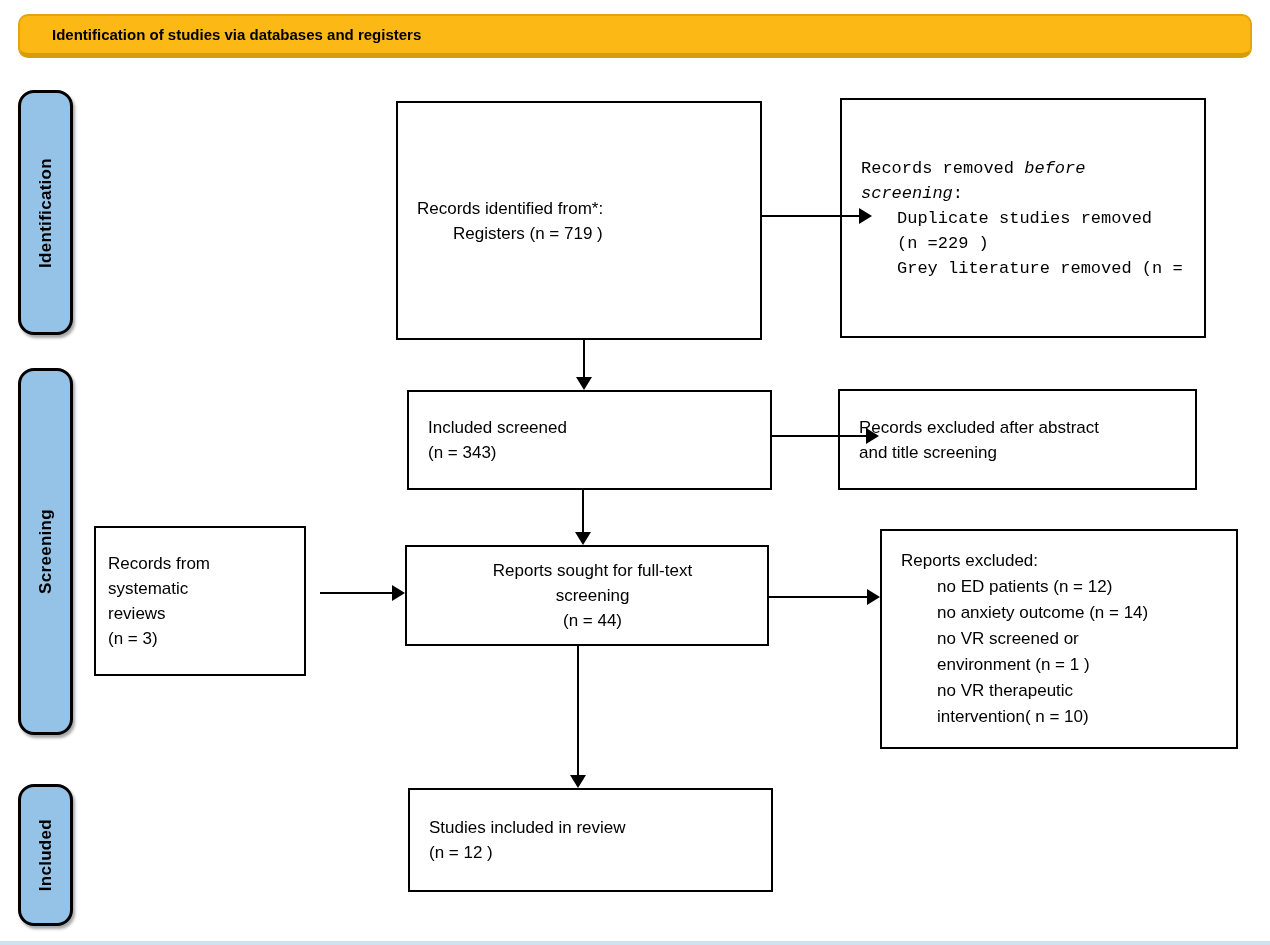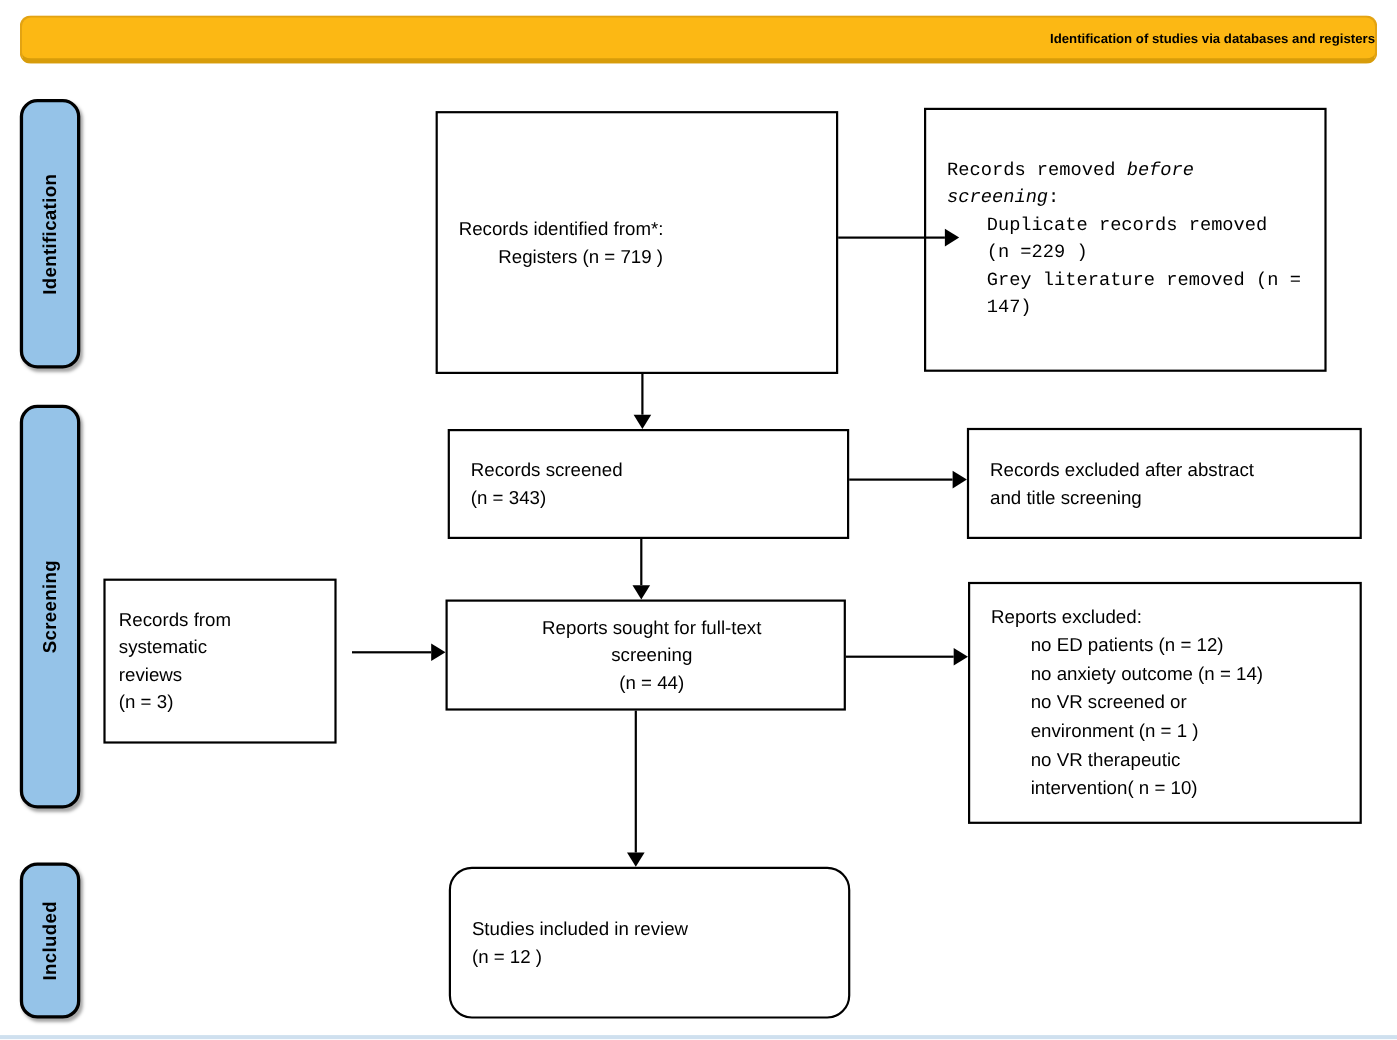--- a/index.html
+++ b/index.html
@@ -15,22 +15,22 @@
   
   .banner {
     position: absolute;
     left: 18px; top: 14px;
     width: 1234px; height: 44px;
     box-sizing: border-box;
     background: var(--banner-fill, #FCB814);
     border: 2px solid var(--banner-edge, #E3A312);
     border-bottom: 5px solid var(--banner-edge-dark, #D79C0A);
     border-radius: 10px;
-    display: flex; align-items: center; justify-content: flex-end;
-    font-weight: bold; font-size: 12px; padding-left: 32px;
+    display: flex; align-items: center; justify-content: flex-start;
+    font-weight: bold; font-size: 15px; padding-left: 32px;
   }
   
   .stage {
     position: absolute;
     left: 18px; width: 55px;
     box-sizing: border-box;
     background: var(--stage-fill, #95C3E8);
     border: 3px solid #000;
     border-radius: 16px;
     box-shadow: 2px 3px 3px rgba(0,0,0,0.35);
@@ -55,25 +55,25 @@
     border: 2px solid #000;
     display: flex; flex-direction: column; justify-content: center;
     font-size: 17px; line-height: 25px;
     padding: 6px 8px 6px 19px;
   }
   .box .line { white-space: pre-wrap; }
   .box .line.indent-1 { padding-left: 36px; }
   .box-records-identified { left: 396px; top: 101px; width: 366px; height: 239px; }
   .box-records-removed    { left: 840px; top: 98px;  width: 366px; height: 240px; font-family: Liberation Mono, monospace; }
   .box-records-screened   { left: 407px; top: 390px; width: 365px; height: 100px; }
-  .box-records-excluded   { left: 879px; top: 389px; width: 359px; height: 101px; }
+  .box-records-excluded   { left: 838px; top: 389px; width: 359px; height: 101px; }
   .box-systematic-reviews { left: 94px;  top: 526px; width: 212px; height: 150px; padding-left: 12px; }
   .box-reports-sought     { left: 405px; top: 545px; width: 364px; height: 101px; align-items: center; }
   .box-reports-excluded   { left: 880px; top: 505px; width: 358px; height: 220px; line-height: 26px; margin-top: 24px; }
-  .box-studies-included   { left: 408px; top: 788px; width: 365px; height: 138px; border-radius: 21px; }
+  .box-studies-included   { left: 408px; top: 788px; width: 365px; height: 104px; }
   
   .arrow { position: absolute; }
   .hline { position: absolute; top: 7px; left: 0; height: 2px; background: #000; }
   .vline { position: absolute; left: 7px; top: 0; width: 2px; background: #000; }
   .head-right {
     position: absolute; top: 0; width: 0; height: 0;
     border-left: 13px solid #000;
     border-top: 8px solid transparent;
     border-bottom: 8px solid transparent;
   }
@@ -130,27 +130,26 @@
     <span class="vtext">Included</span>
   </div>
 
   <div class="box box-records-identified">
       <div class="line"><span>Records identified from*:</span></div>
       <div class="line indent-1"><span>Registers (n = 719 )</span></div>
     </div>
   <div class="box box-records-removed">
       <div class="line"><span>Records removed </span><span style="font-style: italic;">before</span></div>
       <div class="line"><span style="font-style: italic;">screening</span><span>:</span></div>
-      <div class="line indent-1"><span>Duplicate records removed</span></div>
+      <div class="line indent-1"><span>Duplicate studies removed</span></div>
       <div class="line indent-1"><span>(n =229 )</span></div>
       <div class="line indent-1"><span>Grey literature removed (n =</span></div>
-      <div class="line indent-1"><span>147)</span></div>
     </div>
   <div class="box box-records-screened">
-      <div class="line"><span>Records screened</span></div>
+      <div class="line"><span>Included screened</span></div>
       <div class="line"><span>(n = 343)</span></div>
     </div>
   <div class="box box-records-excluded">
       <div class="line"><span>Records excluded after abstract</span></div>
       <div class="line"><span>and title screening</span></div>
     </div>
   <div class="box box-systematic-reviews">
       <div class="line"><span>Records from</span></div>
       <div class="line"><span>systematic</span></div>
       <div class="line"><span>reviews</span></div>

